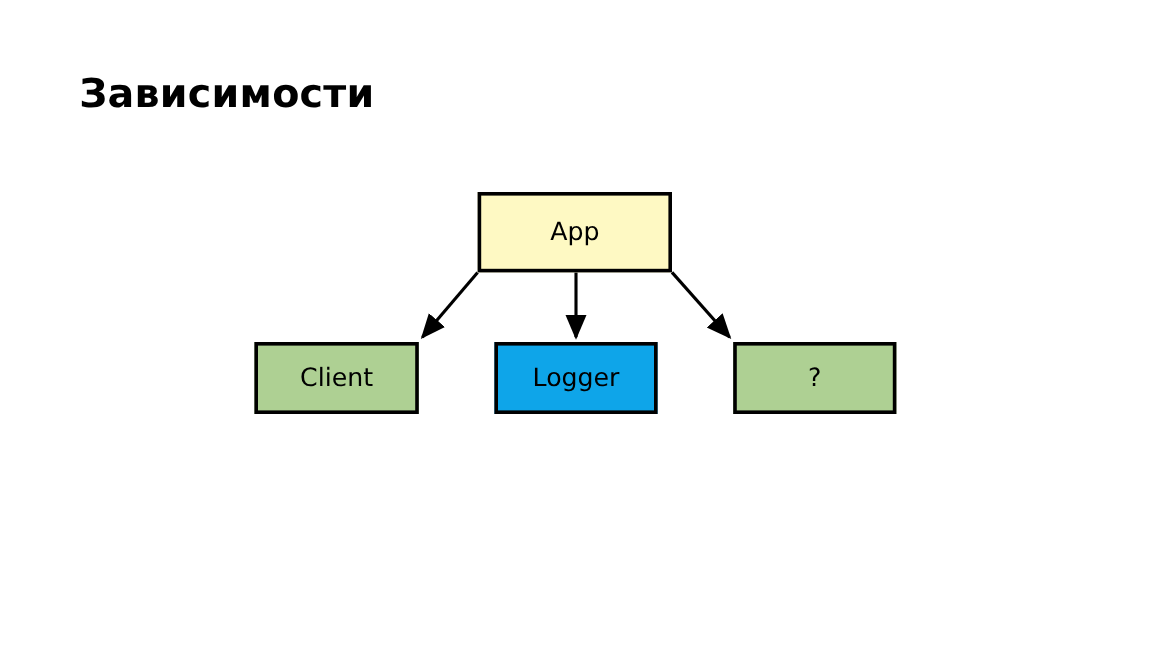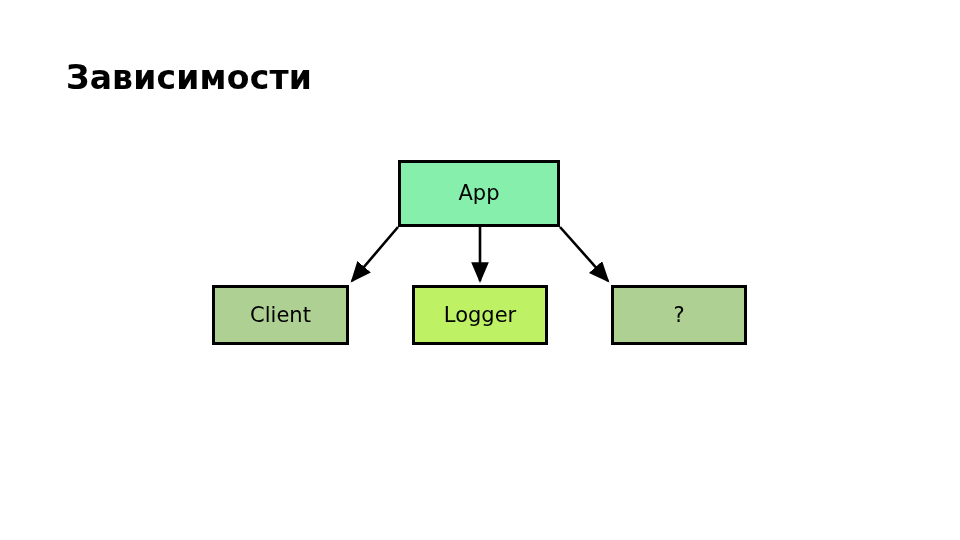--- a/index.html
+++ b/index.html
@@ -89,29 +89,29 @@
     <defs>
       <marker id="arrowhead" markerWidth="9" markerHeight="9" refX="7.2" refY="3.4" orient="auto" markerUnits="strokeWidth">
         <path d="M0,0 L8,3.4 L0,6.8 z" fill="#000000"></path>
       </marker>
     </defs>
     <line x1="398" y1="227" x2="352" y2="281" stroke="#000000" stroke-width="2.6" marker-end="url(#arrowhead)"></line>
     <line x1="480" y1="227" x2="480" y2="281" stroke="#000000" stroke-width="2.6" marker-end="url(#arrowhead)"></line>
     <line x1="560" y1="227" x2="608" y2="281" stroke="#000000" stroke-width="2.6" marker-end="url(#arrowhead)"></line>
   </svg>
 
-  <div class="node-box" id="node-app" style="background:#86efac;">
+  <div class="node-box" id="node-app" style="background:#fef9c3;">
     <span>App</span>
   </div>
 
   <div class="node-box" id="node-client" style="background:#AED093;">
     <span>Client</span>
   </div>
 
-  <div class="node-box" id="node-logger" style="background:#bef264;">
+  <div class="node-box" id="node-logger" style="background:#0ea5e9;">
     <span>Logger</span>
   </div>
 
   <div class="node-box" id="node-unknown" style="background:#AED093;">
     <span>?</span>
   </div>
 
 </div>
 
 </body></html>

